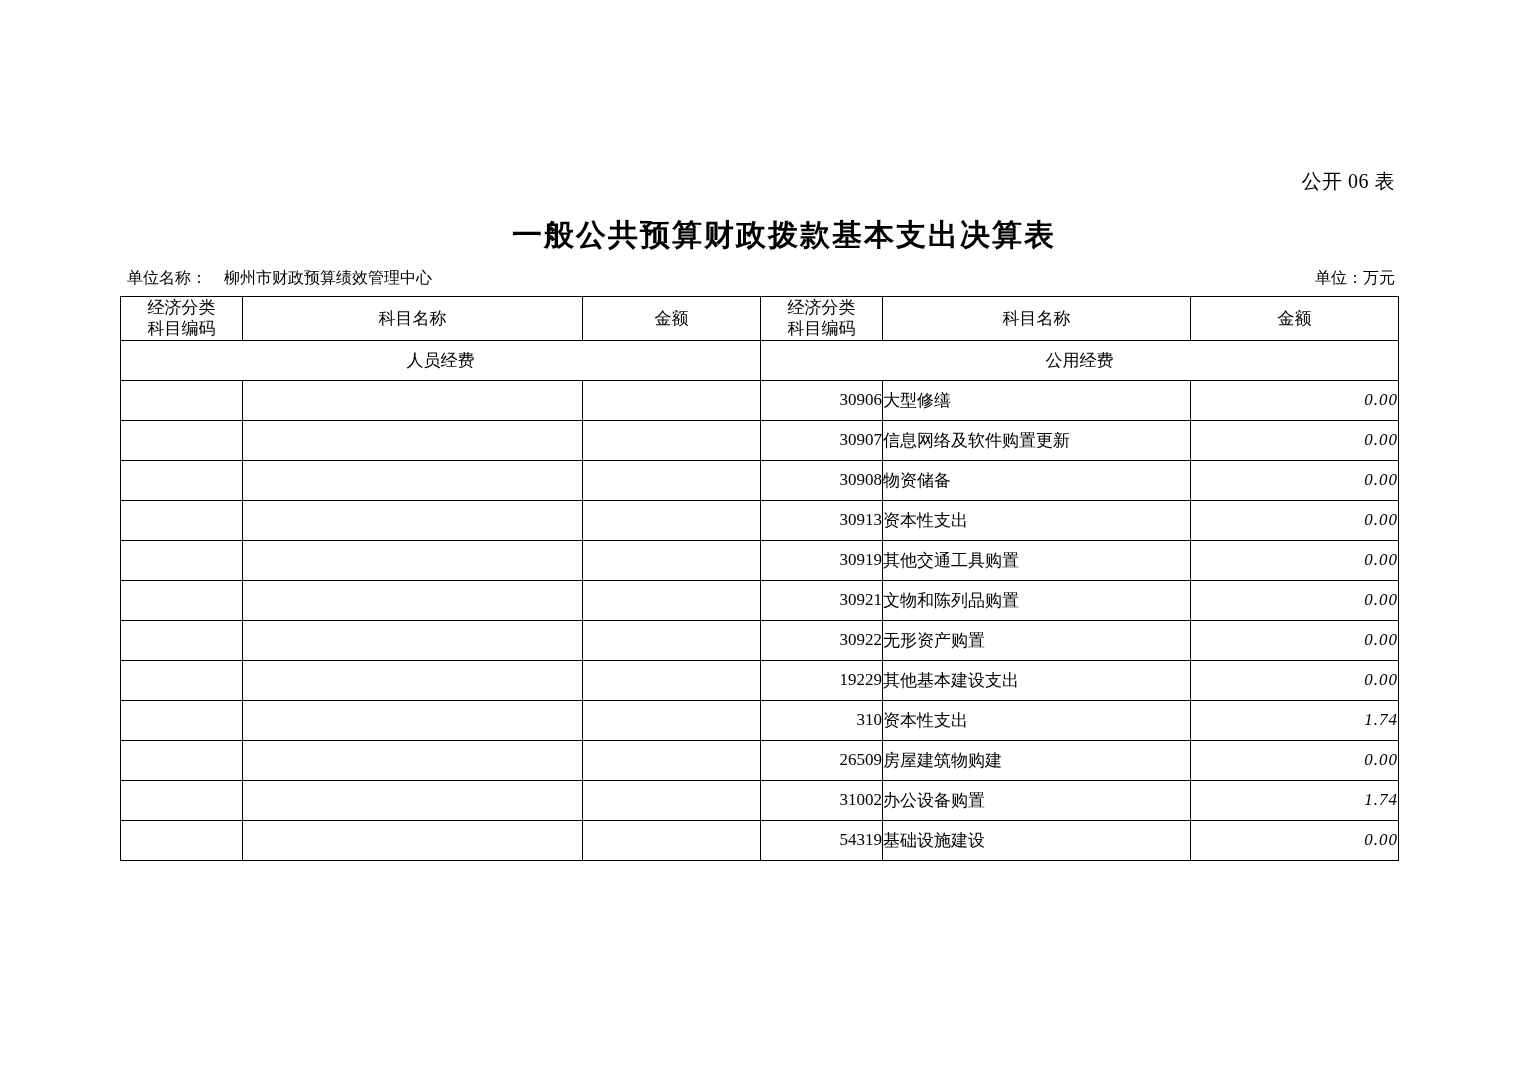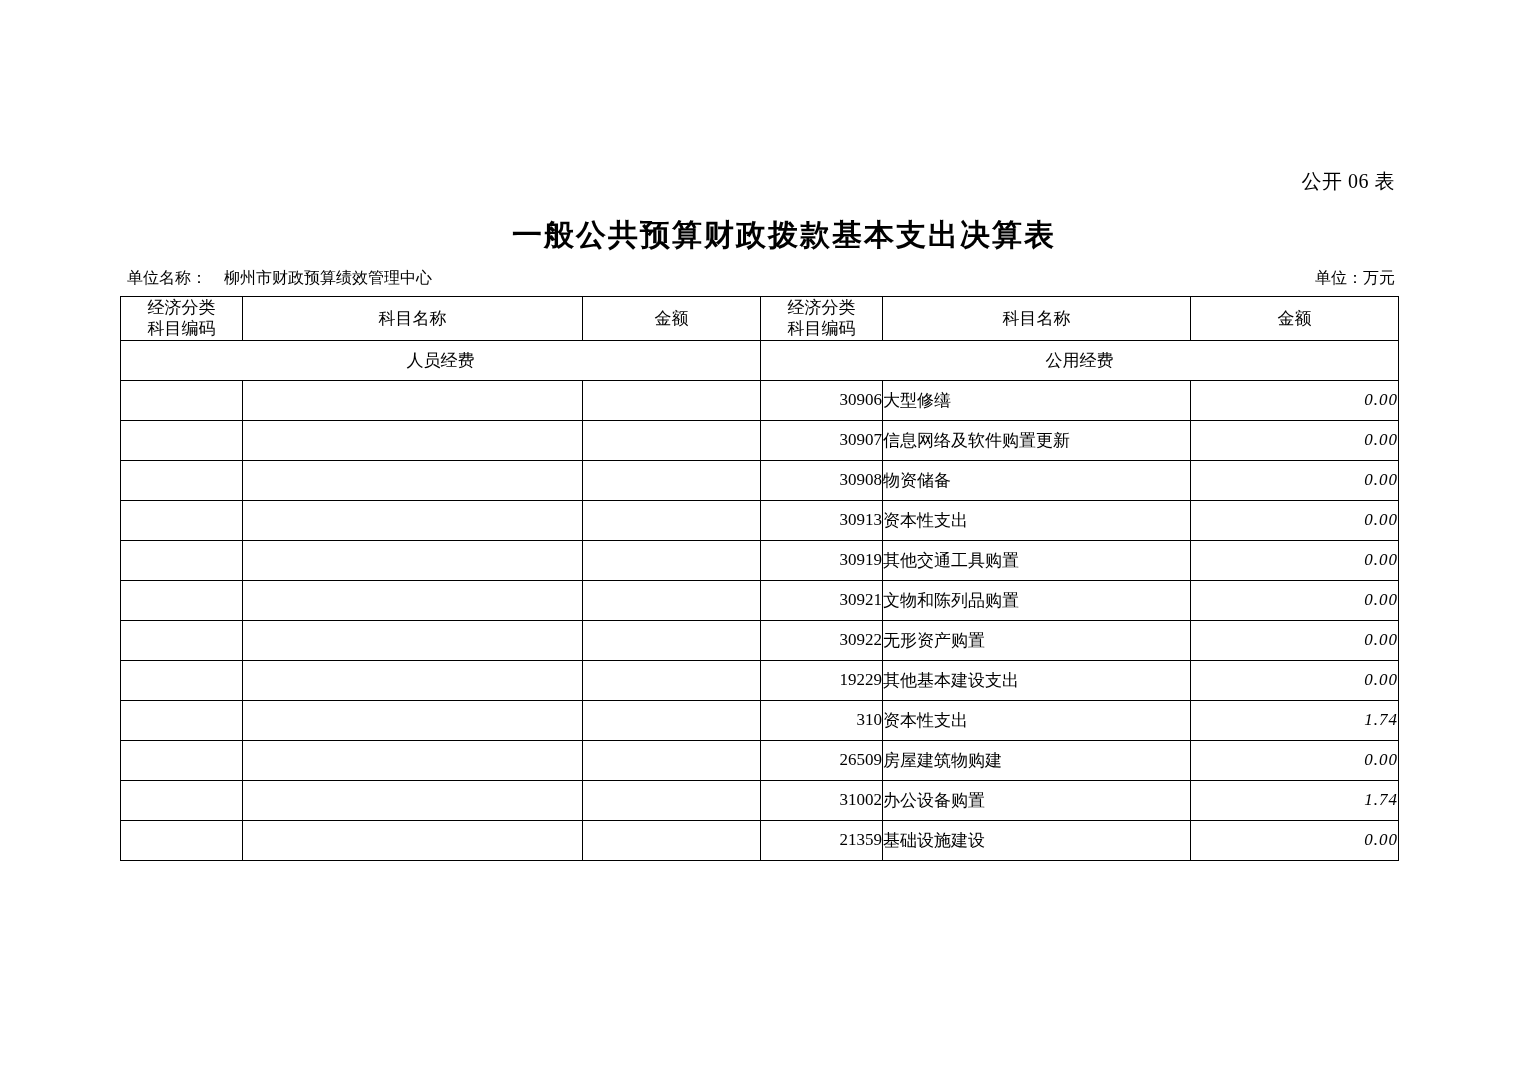--- a/index.html
+++ b/index.html
@@ -244,20 +244,20 @@
         <td class="cell-name empty"></td>
         <td class="cell-amt empty"></td>
         <td class="cell-code">31002</td>
         <td class="cell-name">办公设备购置</td>
         <td class="cell-amt">1.74</td>
       </tr>
       <tr>
         <td class="cell-code empty"></td>
         <td class="cell-name empty"></td>
         <td class="cell-amt empty"></td>
-        <td class="cell-code">21359</td>
+        <td class="cell-code">54319</td>
         <td class="cell-name">基础设施建设</td>
         <td class="cell-amt">0.00</td>
       </tr>
     </tbody>
   </table>
 
 </div>
 
 </body></html>

